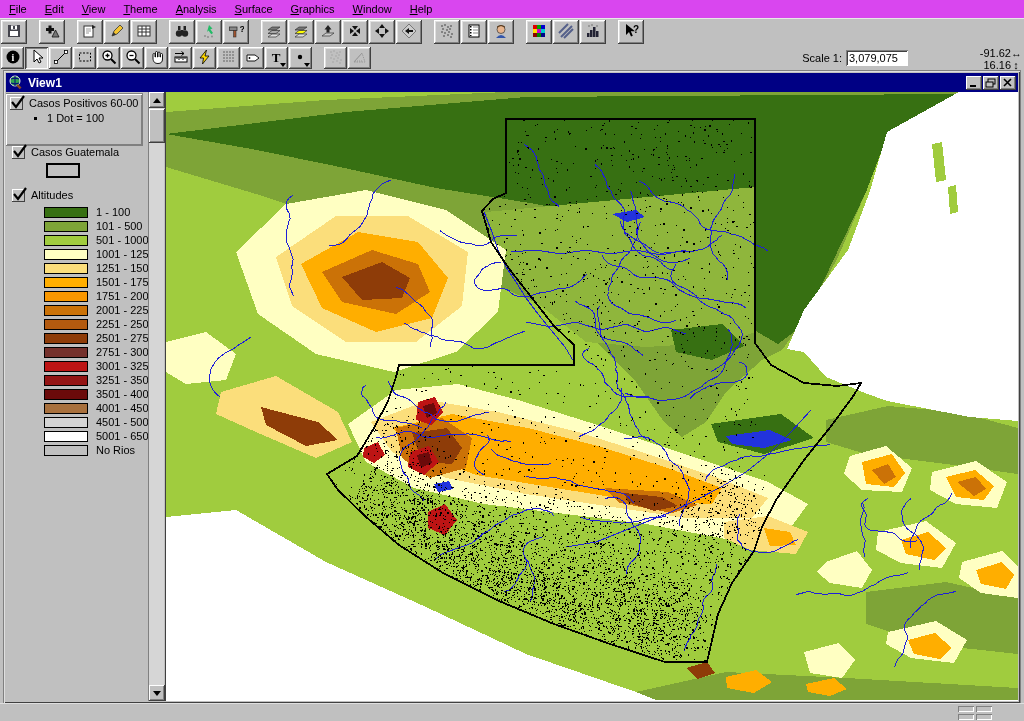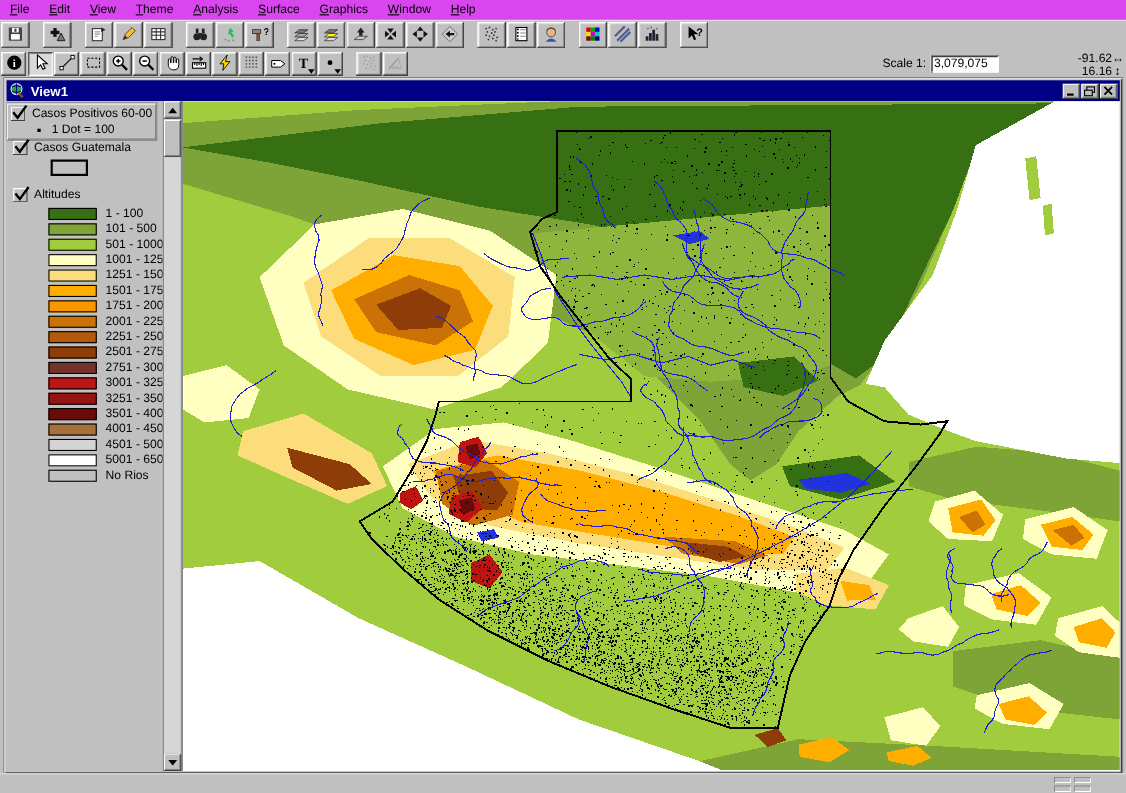--- a/index.html
+++ b/index.html
@@ -47,21 +47,21 @@
   
   #toc { position:absolute; left:0; top:0; width:142px; height:609px; background:#c0c0c0; overflow:hidden; padding-top:2px; }
   .theme { margin:0 0 10px 4px; }
   .theme-head { display:flex; align-items:flex-start; }
   .cb { width:13px; height:13px; background:#c0c0c0; margin:1px 6px 0 2px; flex:none; position:relative;
         box-shadow: inset -1px -1px 0 #404040, inset 1px 1px 0 #fff; }
   .cb svg { position:absolute; left:0; top:-3px; overflow:visible; }
   .theme-name { line-height:14px; white-space:nowrap; }
   .active-box { margin:0; padding:2px 0 3px 2px; width:136px;
         box-shadow: inset 1px 1px 0 #fff, inset -1px -1px 0 #808080, 0 0 0 1px #808080; background:#c0c0c0; }
-  .sym-dot-row { display:flex; align-items:center; margin:2px 0 0 26px; }
+  .sym-dot-row { display:flex; align-items:center; margin:2px 0 18px 26px; }
   .sym-dot { width:3px; height:3px; background:#000; margin-right:10px; }
   .sym-rect { width:34px; height:15px; border:2px solid #000; margin:4px 0 0 36px; }
   .sym-line { margin:2px 0 0 34px; }
   .alt-classes { margin:3px 0 0 0; }
   .alt-row { display:flex; align-items:flex-end; height:13px; margin:0 0 1px 34px; }
   .alt-swatch { width:44px; height:11px; border:1px solid #000; flex:none; }
   .alt-label { margin-left:8px; white-space:nowrap; }
 
   
   #tocscroll { position:absolute; left:142px; top:0; width:16px; height:609px; background:#d6d6d6;

